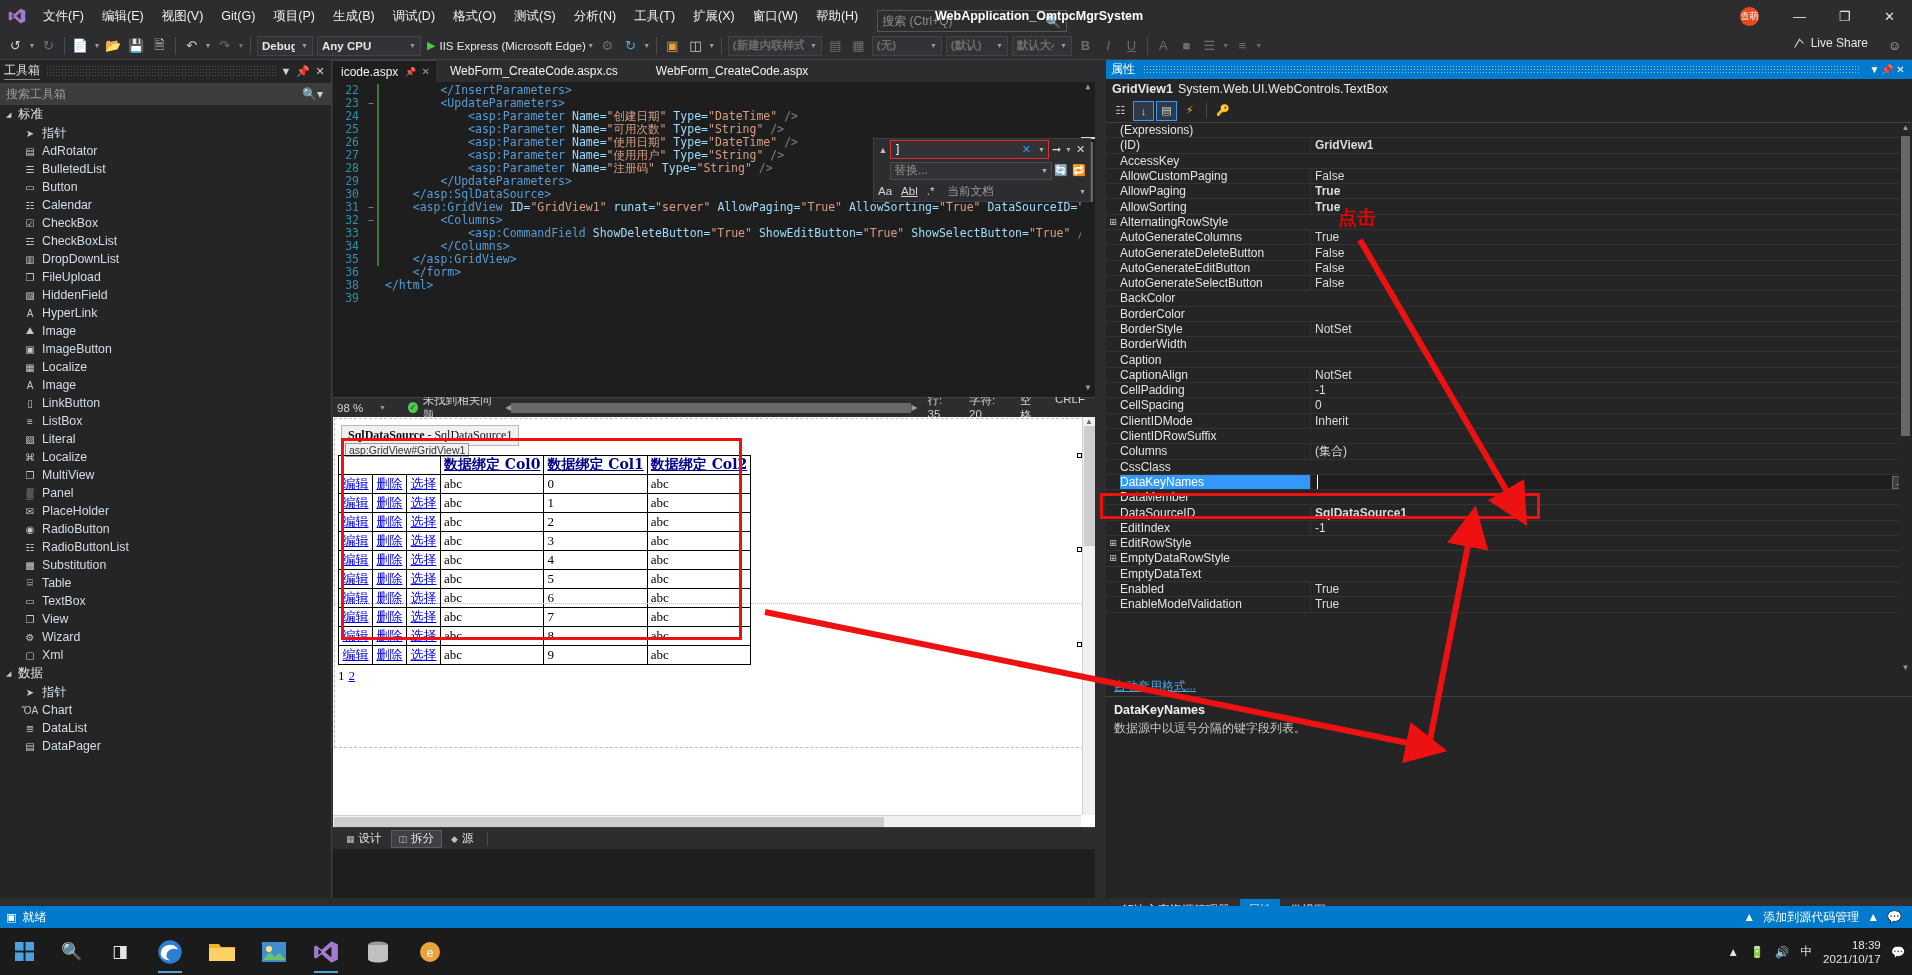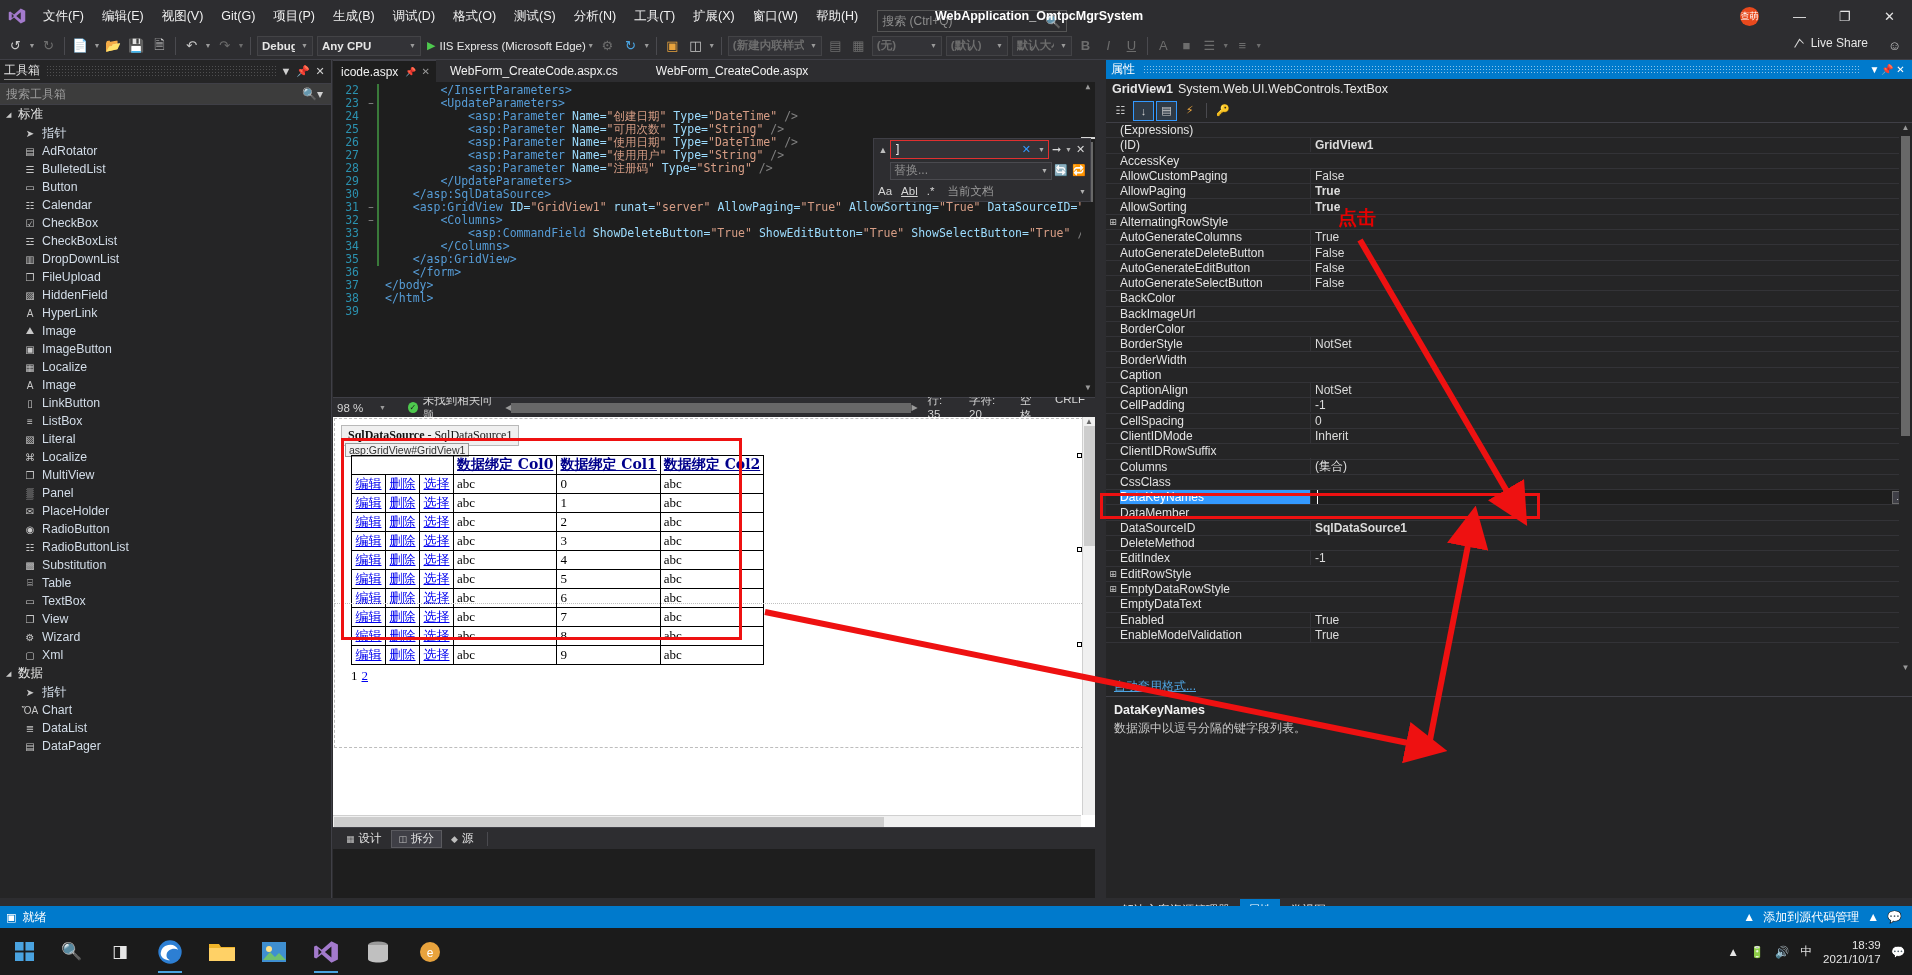--- a/index.html
+++ b/index.html
@@ -89,21 +89,21 @@
   .edstatus .hbar { flex:1; display:flex; align-items:center; margin:0 10px; }
   .edstatus .hbar .tr{ width:400px;height:10px;background:#686868;}
   .edstatus .rt { display:flex; gap:16px; padding-right:10px; }
 
   .design { position:relative; height:410px; background:#ffffff; overflow:hidden; }
   .ds-smarttag { position:absolute; left:8px; top:8px; background:#f0f0f0; border:1px solid #b9b9b9;
                  padding:2px 6px; font-size:12px; color:#111; font-family:"Liberation Serif",serif;}
   .ds-smarttag b{ font-weight:bold; }
   .ds-gvtag { position:absolute; left:12px; top:26px; background:#f0f0f0; border:1px solid #999; padding:0 3px;
               font-size:10.5px; color:#333;}
-  .gvbox { position:absolute; left:18px; top:38px; }
+  .gvbox { position:absolute; left:5px; top:38px; }
   table.gv { border-collapse:collapse; font-family:"Liberation Serif",serif; font-size:13px; color:#000;}
   table.gv td,table.gv th { border:1px solid #000; padding:0 3px; height:16px; white-space:nowrap;}
   table.gv th { font-weight:bold; text-decoration:underline; color:#00008b; font-size:14px;
                 font-family:"DejaVu Serif",serif;}
   table.gv a { color:#0000ee; text-decoration:underline; font-size:13px; }
   .gv-cmd { width:34px; text-align:center; }
   .pager { font-family:"Liberation Serif",serif; font-size:13px; margin-top:3px; }
   .pager a { color:#0000ee; text-decoration:underline; margin-right:4px;}
   .pager .cur { color:#000; margin-right:4px;}
   .ds-anchor { position:absolute; width:5px;height:5px;background:#fff;border:1px solid #000;}
@@ -498,21 +498,20 @@
             <div class="codeline"><span class="gutter">27</span><span class="fold"></span><span class="bar-g"></span><span class="k-white">            </span><span class="k-tag">&lt;asp:Parameter </span><span class="k-attr">Name=</span><span class="k-str">"使用用户" </span><span class="k-attr">Type=</span><span class="k-str">"String" </span><span class="k-pun">/&gt;</span></div>
             <div class="codeline"><span class="gutter">28</span><span class="fold"></span><span class="bar-g"></span><span class="k-white">            </span><span class="k-tag">&lt;asp:Parameter </span><span class="k-attr">Name=</span><span class="k-str">"注册码" </span><span class="k-attr">Type=</span><span class="k-str">"String" </span><span class="k-pun">/&gt;</span></div>
             <div class="codeline"><span class="gutter">29</span><span class="fold"></span><span class="bar-g"></span><span class="k-white">        </span><span class="k-tag">&lt;/UpdateParameters&gt;</span></div>
             <div class="codeline"><span class="gutter">30</span><span class="fold"></span><span class="bar-g"></span><span class="k-white">    </span><span class="k-tag">&lt;/asp:SqlDataSource&gt;</span></div>
             <div class="codeline"><span class="gutter">31</span><span class="fold">−</span><span class="bar-g"></span><span class="k-white">    </span><span class="k-tag">&lt;asp:GridView </span><span class="k-attr">ID=</span><span class="k-str">"GridView1" </span><span class="k-attr">runat=</span><span class="k-str">"server" </span><span class="k-attr">AllowPaging=</span><span class="k-str">"True" </span><span class="k-attr">AllowSorting=</span><span class="k-str">"True" </span><span class="k-attr">DataSourceID=</span><span class="k-str">"SqlDataSource1"&gt;</span></div>
             <div class="codeline"><span class="gutter">32</span><span class="fold">−</span><span class="bar-g"></span><span class="k-white">        </span><span class="k-tag">&lt;Columns&gt;</span></div>
             <div class="codeline"><span class="gutter">33</span><span class="fold"></span><span class="bar-g"></span><span class="k-white">            </span><span class="k-tag">&lt;asp:CommandField </span><span class="k-attr">ShowDeleteButton=</span><span class="k-str">"True" </span><span class="k-attr">ShowEditButton=</span><span class="k-str">"True" </span><span class="k-attr">ShowSelectButton=</span><span class="k-str">"True" </span><span class="k-pun">/&gt;</span></div>
             <div class="codeline"><span class="gutter">34</span><span class="fold"></span><span class="bar-g"></span><span class="k-white">        </span><span class="k-tag">&lt;/Columns&gt;</span></div>
             <div class="codeline"><span class="gutter">35</span><span class="fold"></span><span class="bar-g"></span><span class="k-white">    </span><span class="k-tag">&lt;/asp:GridView&gt;</span></div>
             <div class="codeline"><span class="gutter">36</span><span class="fold"></span><span class="bar-n"></span><span class="k-white">    </span><span class="k-tag">&lt;/form&gt;</span></div>
-            <div class="codeline"><span class="gutter">37</span><span class="fold"></span><span class="bar-n"></span><span class="k-tag">&lt;/body&gt;</span></div>
             <div class="codeline"><span class="gutter">38</span><span class="fold"></span><span class="bar-n"></span><span class="k-tag">&lt;/html&gt;</span></div>
             <div class="codeline"><span class="gutter">39</span><span class="fold"></span><span class="bar-n"></span><span class="k-white"></span></div>
           </div>
         <div class="edscroll">
           <div class="up">▲</div>
           <div class="mark" style="top:55px;"></div>
           <div class="thumb"></div>
           <div class="dn" style="position:absolute;bottom:0">▼</div>
         </div>
       </div>
@@ -783,25 +782,20 @@
               <span class="pr-nm">AutoGenerateSelectButton</span>
               <span class="pr-vl">False</span>
             </div>
             <div class="pr-row">
               <span class="pr-exp"></span>
               <span class="pr-nm">BackColor</span>
               <span class="pr-vl"></span>
             </div>
             <div class="pr-row">
               <span class="pr-exp"></span>
-              <span class="pr-nm">BackImageUrl</span>
-              <span class="pr-vl"></span>
-            </div>
-            <div class="pr-row">
-              <span class="pr-exp"></span>
               <span class="pr-nm">BorderColor</span>
               <span class="pr-vl"></span>
             </div>
             <div class="pr-row">
               <span class="pr-exp"></span>
               <span class="pr-nm">BorderStyle</span>
               <span class="pr-vl">NotSet</span>
             </div>
             <div class="pr-row">
               <span class="pr-exp"></span>
@@ -855,25 +849,20 @@
             </div>
             <div class="pr-row">
               <span class="pr-exp"></span>
               <span class="pr-nm">DataMember</span>
               <span class="pr-vl"></span>
             </div>
             <div class="pr-row">
               <span class="pr-exp"></span>
               <span class="pr-nm">DataSourceID</span>
               <span class="pr-vl b">SqlDataSource1</span>
-            </div>
-            <div class="pr-row">
-              <span class="pr-exp"></span>
-              <span class="pr-nm">DeleteMethod</span>
-              <span class="pr-vl"></span>
             </div>
             <div class="pr-row">
               <span class="pr-exp"></span>
               <span class="pr-nm">EditIndex</span>
               <span class="pr-vl">-1</span>
             </div>
             <div class="pr-row">
               <span class="pr-exp">⊞</span>
               <span class="pr-nm">EditRowStyle</span>
               <span class="pr-vl"></span>

